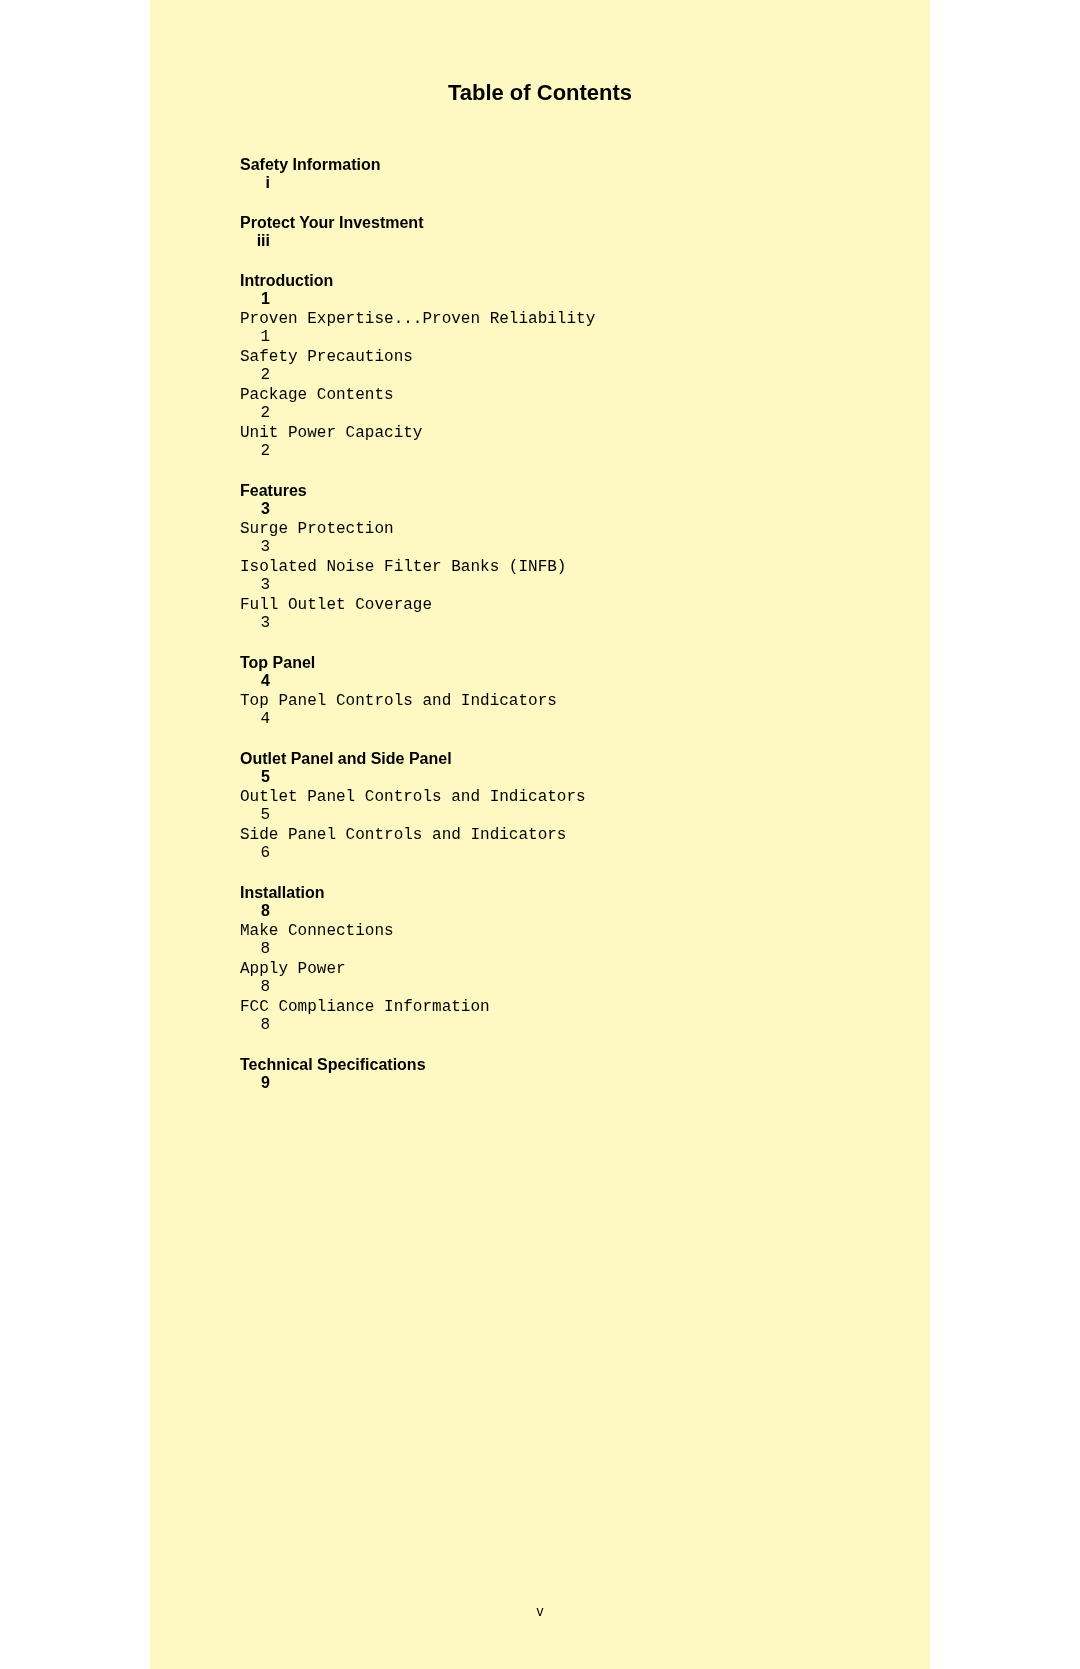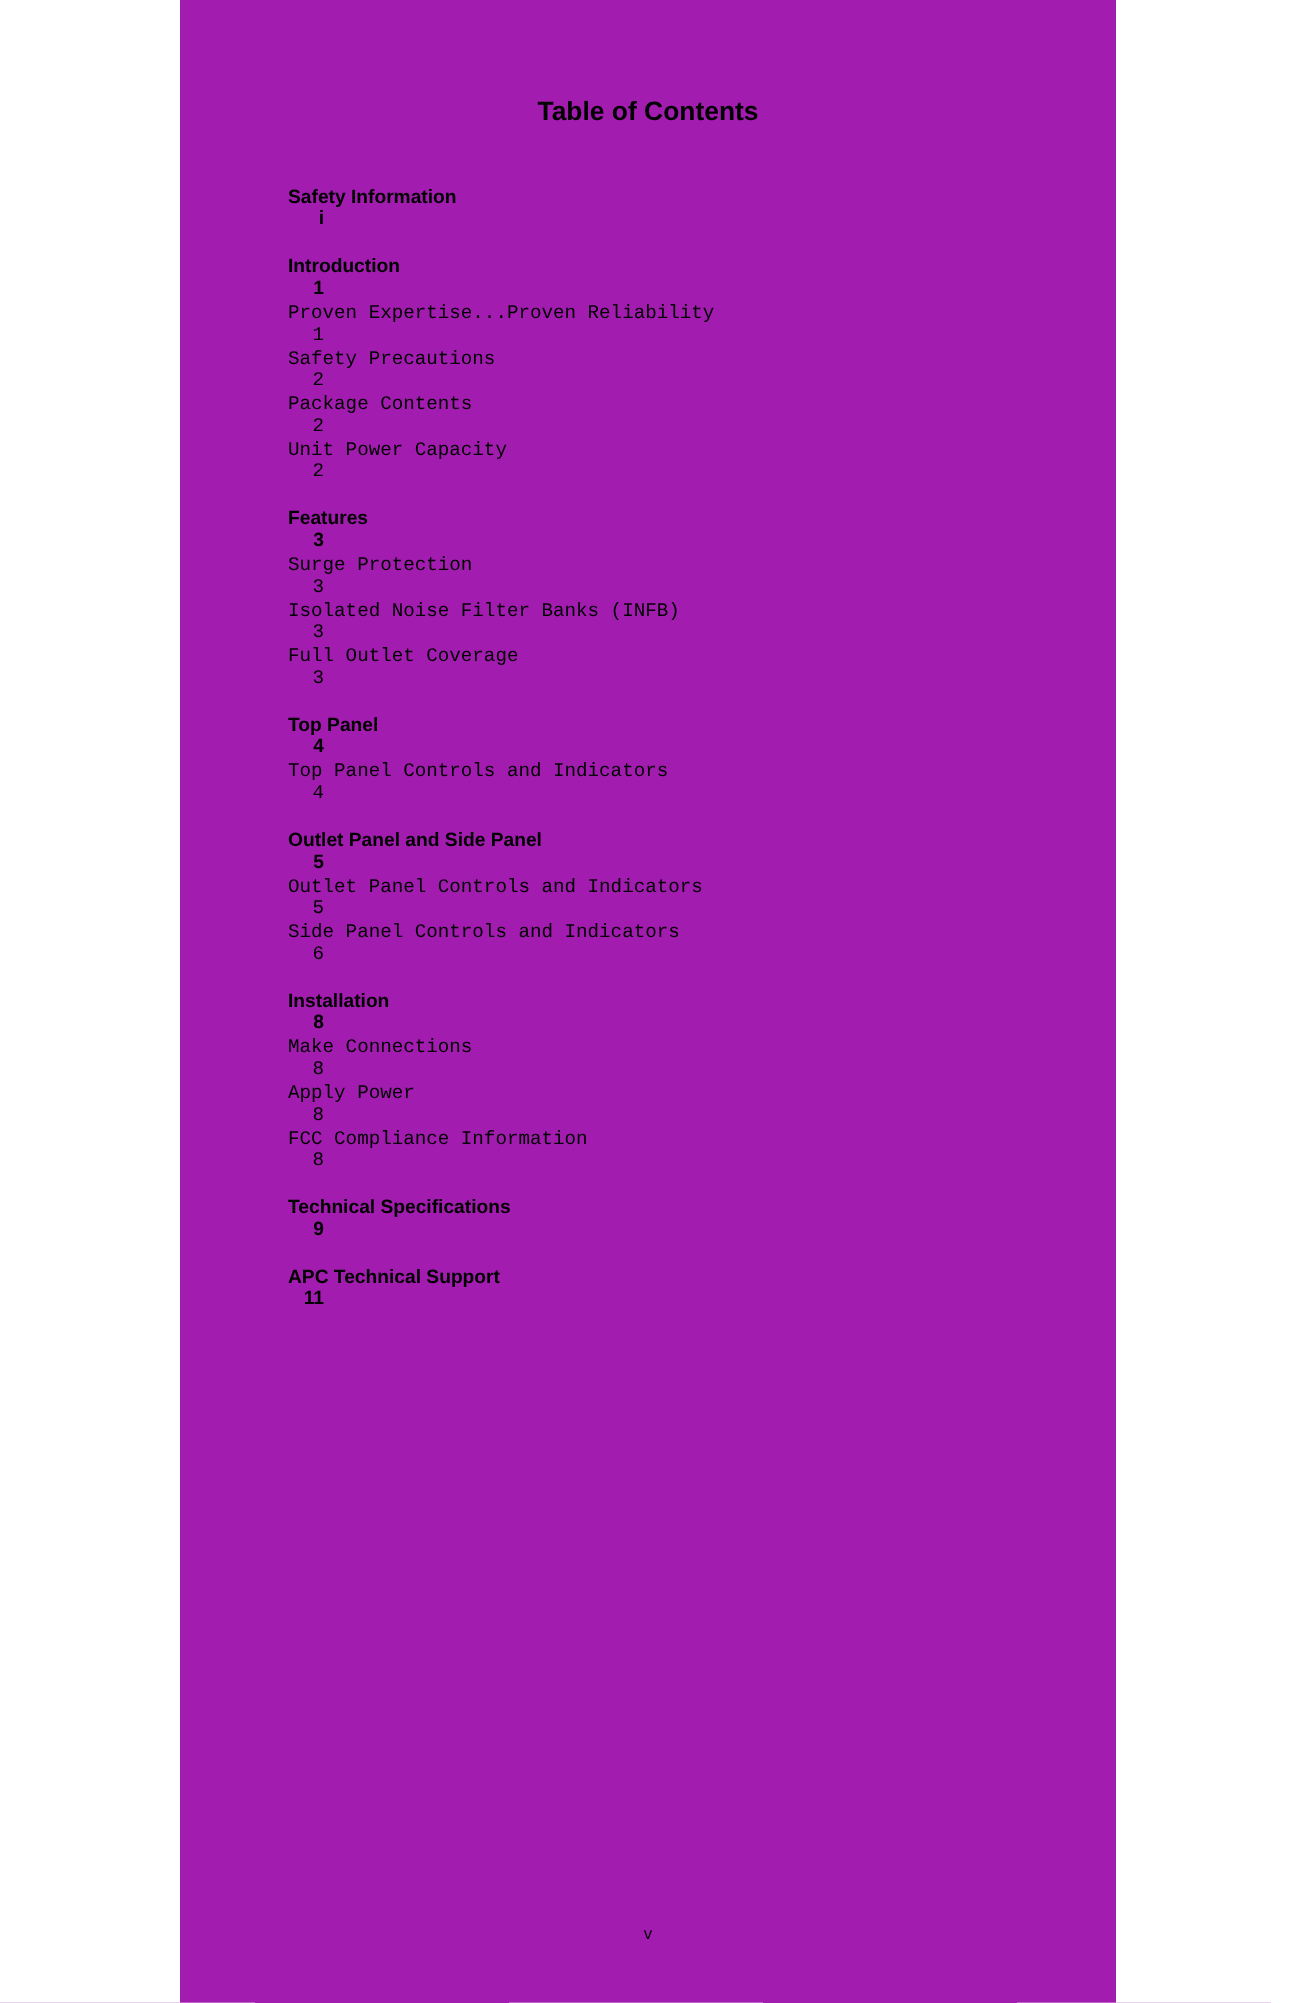--- a/index.html
+++ b/index.html
@@ -14,21 +14,21 @@
       width: 1080px;
       min-height: 1669px;
       display: flex;
       justify-content: center;
       align-items: flex-start;
     }
 
     .page {
       width: 780px;
       min-height: 1669px;
-      background: #a21caf;
+      background: #fef9c3;
       padding: 80px 90px 80px 90px;
       position: relative;
     }
 
     .toc-title {
       text-align: center;
       font-size: 22px;
       font-weight: bold;
       margin-bottom: 50px;
       color: #000000;
@@ -85,20 +85,26 @@
 
 <div class="page">
   <h1 class="toc-title">Table of Contents</h1>
 
   <div id="toc-container">
 
   <div class="toc-section">
         <div class="toc-entry">
           <span class="toc-entry-text toc-heading">Safety Information</span>
           <span class="toc-entry-page toc-heading">i</span>
+        </div>
+      </div>
+      <div class="toc-section">
+        <div class="toc-entry">
+          <span class="toc-entry-text toc-heading">Protect Your Investment</span>
+          <span class="toc-entry-page toc-heading">iii</span>
         </div>
       </div>
       <div class="toc-section">
         <div class="toc-entry">
           <span class="toc-entry-text toc-heading">Introduction</span>
           <span class="toc-entry-page toc-heading">1</span>
         </div>
         <div class="toc-entry">
           <span class="toc-entry-text toc-subentry">Proven Expertise...Proven Reliability</span>
           <span class="toc-entry-page toc-subentry">1</span>
@@ -175,24 +181,18 @@
           <span class="toc-entry-text toc-subentry">FCC Compliance Information</span>
           <span class="toc-entry-page toc-subentry">8</span>
         </div>
       </div>
       <div class="toc-section">
         <div class="toc-entry">
           <span class="toc-entry-text toc-heading">Technical Specifications</span>
           <span class="toc-entry-page toc-heading">9</span>
         </div>
       </div>
-      <div class="toc-section">
-        <div class="toc-entry">
-          <span class="toc-entry-text toc-heading">APC Technical Support</span>
-          <span class="toc-entry-page toc-heading">11</span>
-        </div>
-      </div>
     </div>
 
   <div class="page-footer">
     <span>v</span>
   </div>
 </div>
 
 </body></html>

